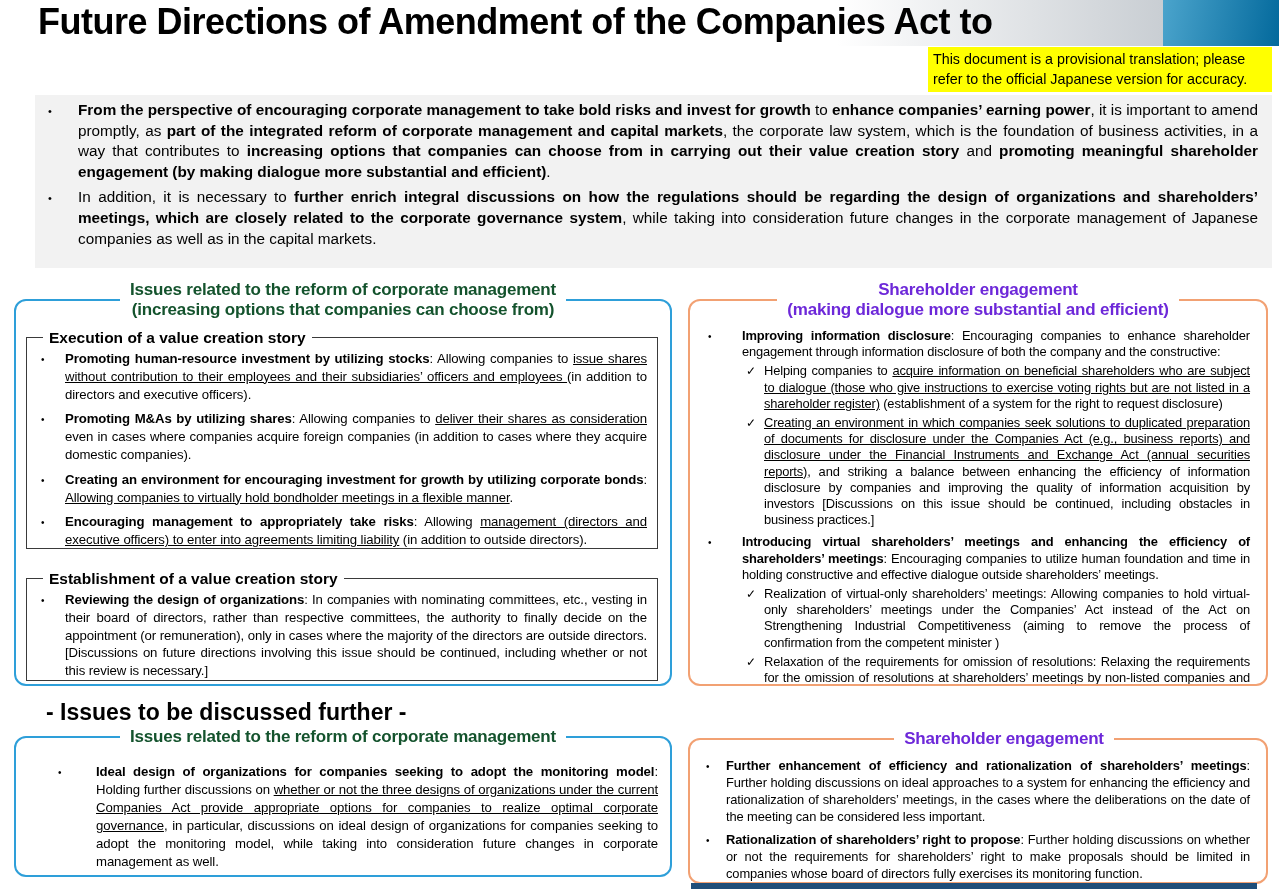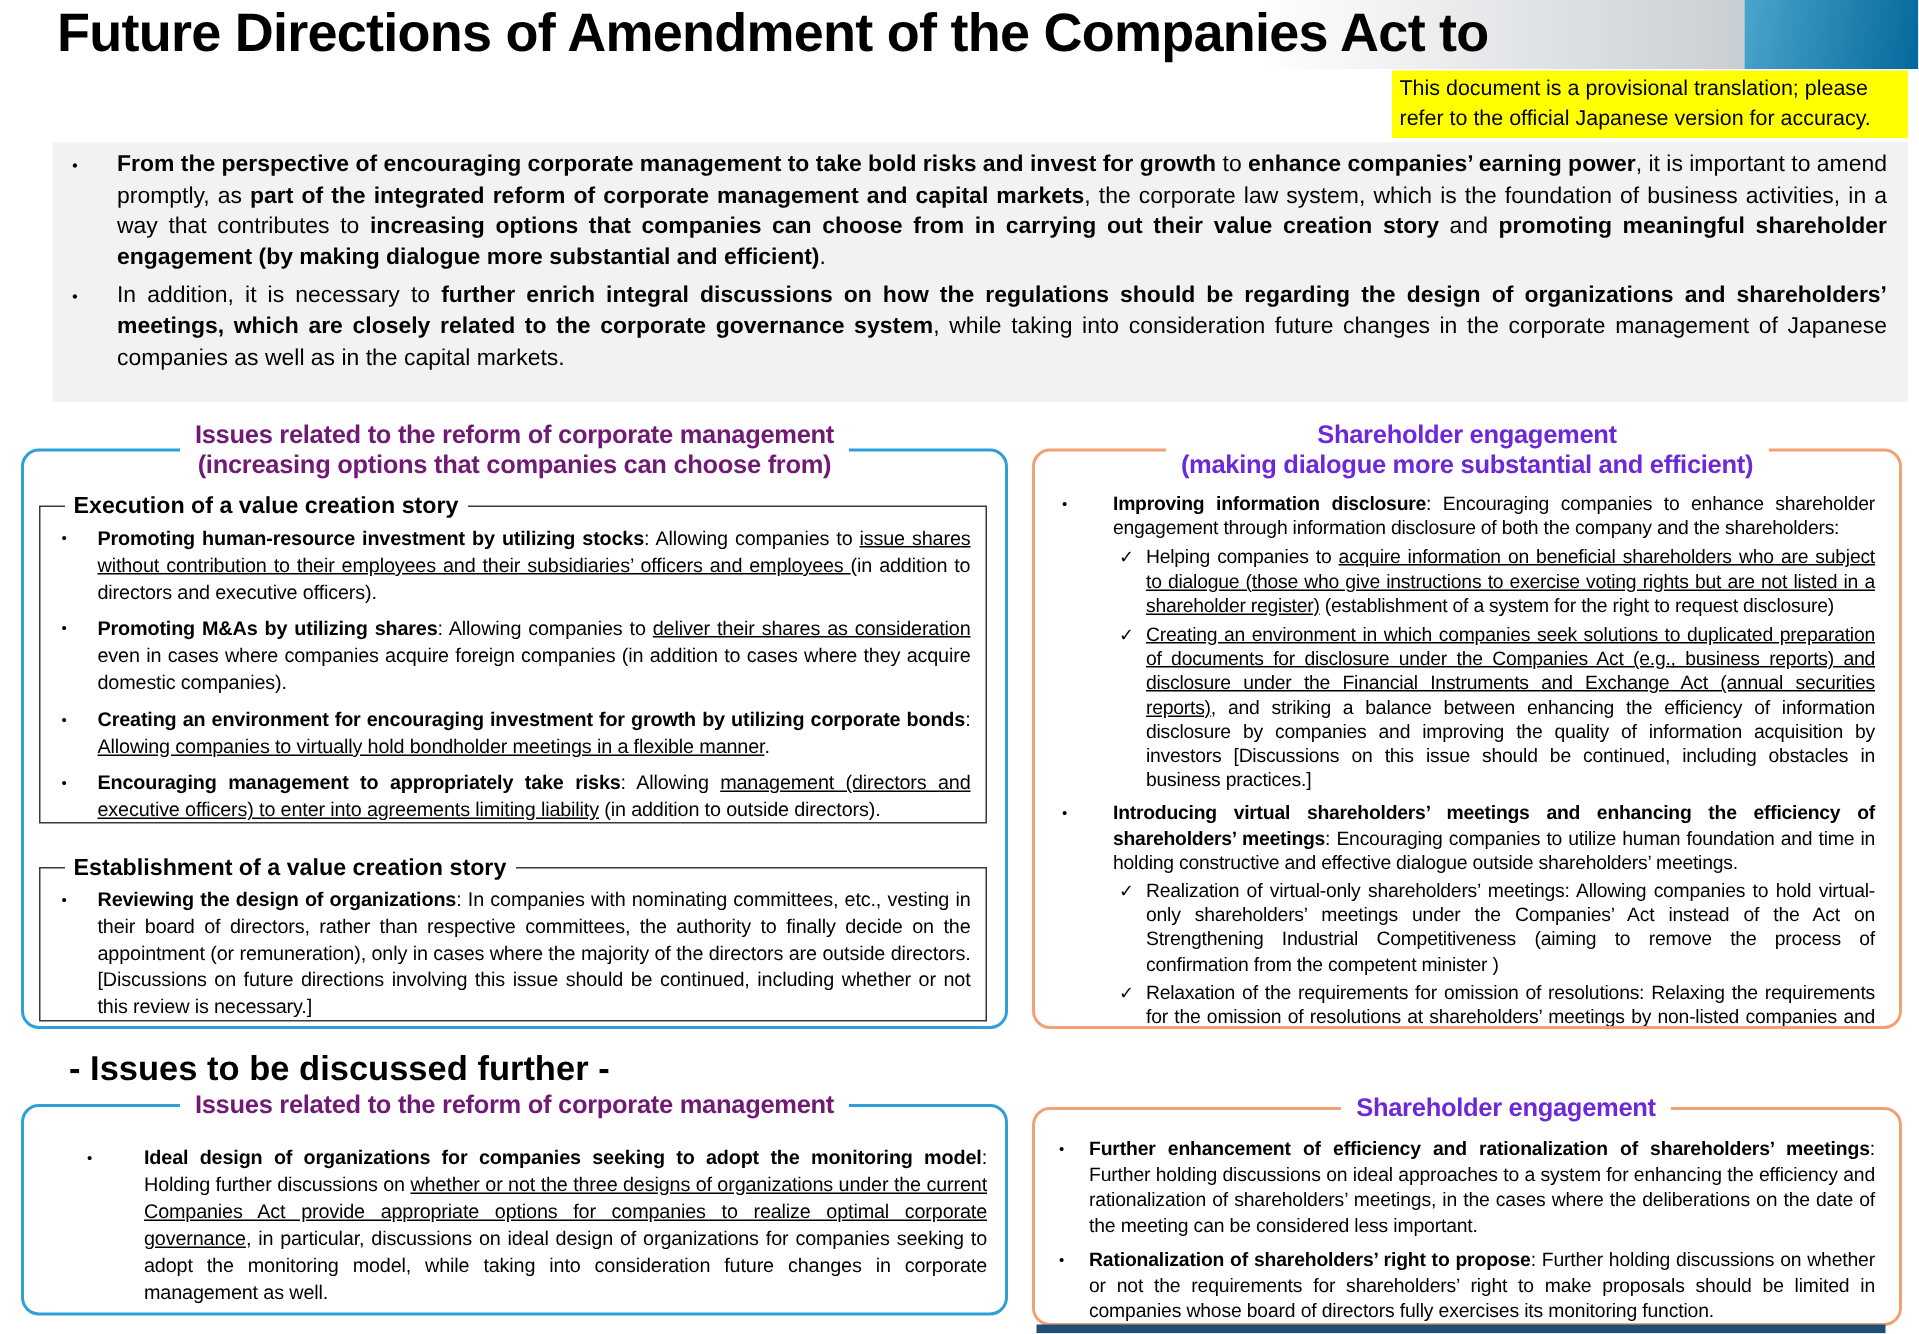--- a/index.html
+++ b/index.html
@@ -30,21 +30,21 @@
   .u{text-decoration:underline;}
 
   
   fieldset.box{position:absolute;box-sizing:border-box;margin:0;border-radius:12px;
                background:#fff;overflow:hidden;min-inline-size:auto;}
   fieldset.box.blue{border:2px solid #2e9fd9;}
   fieldset.box.orange{border:2px solid #f2a173;}
   legend.box-h{font-size:17px;font-weight:bold;line-height:20px;text-align:center;
                padding:0 10px;margin:0 auto;letter-spacing:-0.2px;}
   legend.box-h.left{margin:0 0 0 26px;}
-  .blue-h{color:#701a75;}
+  .blue-h{color:#14532d;}
   .orange-h{color:#6d28d9;}
   .lh-line{display:block;}
 
   #box-lt{top:280px;left:14px;width:658px;height:406px;padding:0 8px;}
   #box-rt{top:280px;left:688px;width:580px;height:406px;padding:0 16px 0 16px;}
   #box-lb{top:727px;left:14px;width:658px;height:150px;padding:0 12px;}
   #box-rb{top:729px;left:688px;width:580px;height:155px;padding:0 16px;}
 
   
   fieldset.inner{box-sizing:border-box;margin:8px 4px 0 2px;border:1px solid #3a3a3a;
@@ -125,21 +125,21 @@
         </div>
     </fieldset>
   </fieldset>
 
   <fieldset class="box orange" id="box-rt">
     <legend class="box-h orange-h">
       <span class="lh-line">Shareholder engagement</span>
       <span class="lh-line">(making dialogue more substantial and efficient)</span>
     </legend>
     <div class="rich rt-rich">
-        <div class="item bullet"><span class="mk">•</span><span class="b">Improving information disclosure</span><span>: Encouraging companies to enhance shareholder engagement through information disclosure of both the company and the shareholders:</span></div>
+        <div class="item bullet"><span class="mk">•</span><span class="b">Improving information disclosure</span><span>: Encouraging companies to enhance shareholder engagement through information disclosure of both the company and the constructive:</span></div>
         <div class="item check"><span class="mk">✓</span><span>Helping companies to </span><span class="u">acquire information on beneficial shareholders who are subject to dialogue (those who give instructions to exercise voting rights but are not listed in a shareholder register)</span><span> (establishment of a system for the right to request disclosure)</span></div>
         <div class="item check"><span class="mk">✓</span><span class="u">Creating an environment in which companies seek solutions to duplicated preparation of documents for disclosure under the Companies Act (e.g., business reports) and disclosure under the Financial Instruments and Exchange Act (annual securities reports)</span><span>, and striking a balance between enhancing the efficiency of information disclosure by companies and improving the quality of information acquisition by investors [Discussions on this issue should be continued, including obstacles in business practices.]</span></div>
         <div class="item bullet"><span class="mk">•</span><span class="b">Introducing virtual shareholders’ meetings and enhancing the efficiency of shareholders’ meetings</span><span>: Encouraging companies to utilize human foundation and time in holding constructive and effective dialogue outside shareholders’ meetings.</span></div>
         <div class="item check"><span class="mk">✓</span><span>Realization of virtual-only shareholders’ meetings: Allowing companies to hold virtual-only shareholders’ meetings under the Companies’ Act instead of the Act on Strengthening Industrial Competitiveness (aiming to remove the process of confirmation from the competent minister )</span></div>
         <div class="item check"><span class="mk">✓</span><span>Relaxation of the requirements for omission of resolutions: Relaxing the requirements for the omission of resolutions at shareholders’ meetings by non-listed companies and helping such companies to flexibly make decisions.</span></div>
       </div>
   </fieldset>
 
   <div class="further">- Issues to be discussed further -</div>
 

